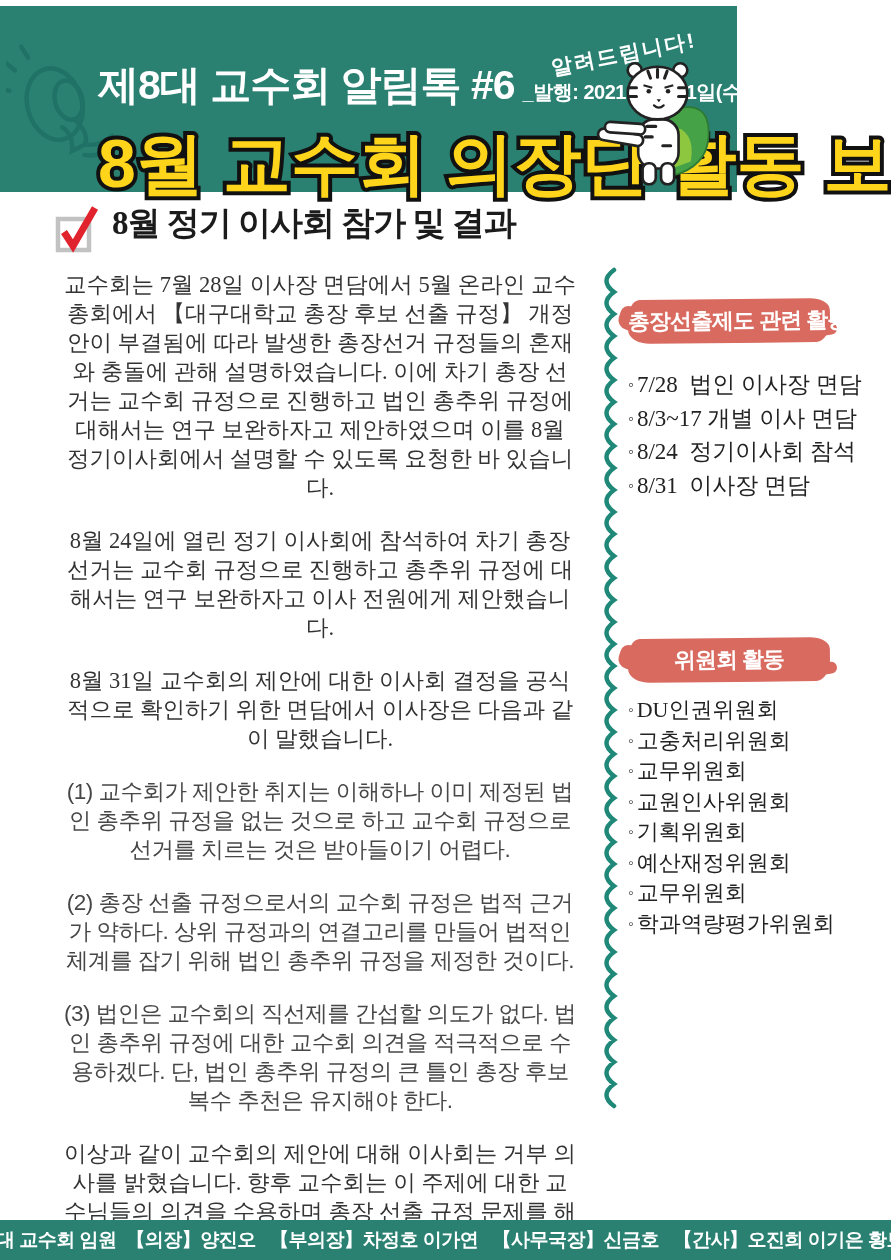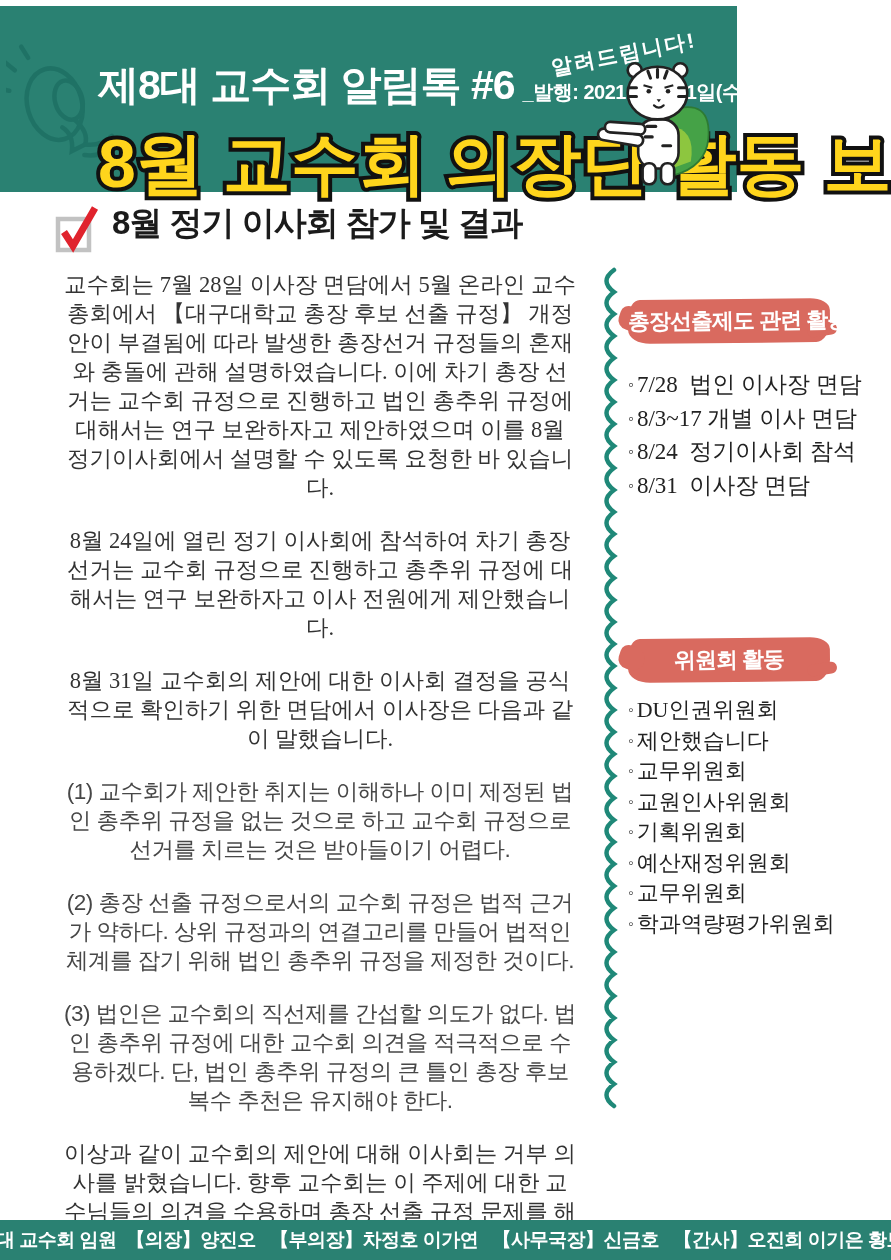--- a/index.html
+++ b/index.html
@@ -35,21 +35,21 @@
     font-family:"Liberation Sans",sans-serif;font-weight:700;
     font-size:21px;color:#ffffff;letter-spacing:2px;
     transform:rotate(-11deg);white-space:nowrap;
   }
   .tiger{position:absolute;right:12px;top:52px;}
   
   .section-heading{
     position:absolute;left:52px;top:200px;display:flex;align-items:flex-end;
   }
   .section-title{
-    font-family:Liberation Sans, sans-serif;font-weight:800;
+    font-family:Liberation Serif, serif;font-weight:800;
     font-size:33px;color:#1b1b1b;letter-spacing:-1px;
     margin:0 0 8px 12px;
   }
   
   .left-col{position:absolute;left:62px;top:270px;width:516px;}
   .left-col p{margin:0 0 24px 0;font-size:22.5px;line-height:29px;text-align:center;}
   .para-serif{font-family:"Liberation Serif",serif;color:#333333;}
   .para-sans{font-family:"Liberation Sans",sans-serif;color:#474747;letter-spacing:-0.5px;}
   
   .divider{position:absolute;left:596px;top:266px;}
@@ -197,21 +197,21 @@
         <li><span class="bullet">◦</span><span>8/31  이사장 면담</span></li>
       </ul>
     </div>
 
     <div class="side-section s1">
       <div class="badge">
         <span class="badge-label">위원회 활동</span>
       </div>
       <ul class="side-list">
         <li><span class="bullet">◦</span><span>DU인권위원회</span></li>
-        <li><span class="bullet">◦</span><span>제안했습니다</span></li>
+        <li><span class="bullet">◦</span><span>고충처리위원회</span></li>
         <li><span class="bullet">◦</span><span>교무위원회</span></li>
         <li><span class="bullet">◦</span><span>교원인사위원회</span></li>
         <li><span class="bullet">◦</span><span>기획위원회</span></li>
         <li><span class="bullet">◦</span><span>예산재정위원회</span></li>
         <li><span class="bullet">◦</span><span>교무위원회</span></li>
         <li><span class="bullet">◦</span><span>학과역량평가위원회</span></li>
       </ul>
     </div>
 
   </div>

